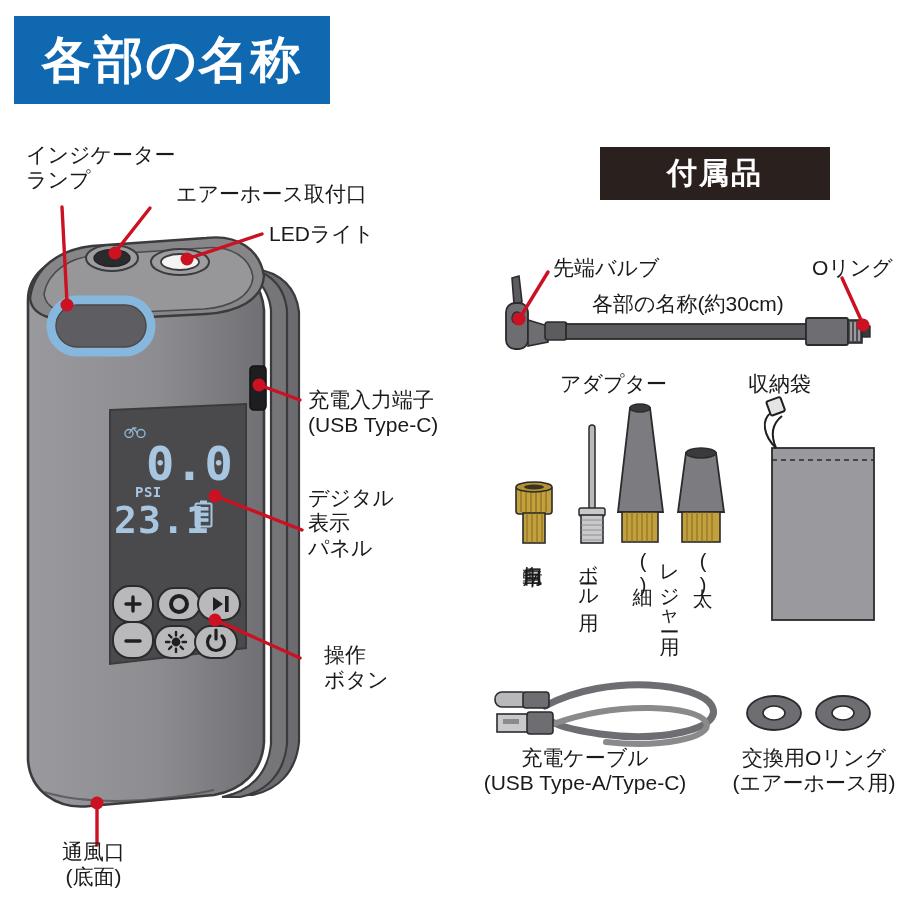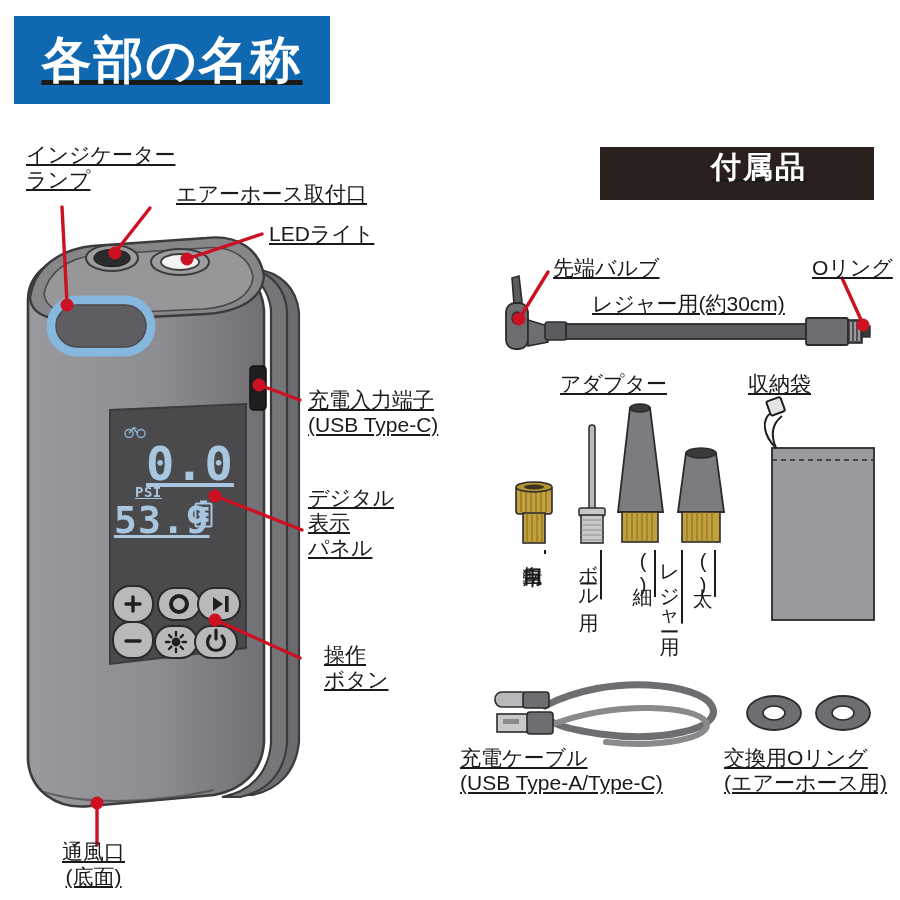--- a/index.html
+++ b/index.html
@@ -2,47 +2,47 @@
 <html lang="ja"><head>
 <meta charset="utf-8">
 <style>
   html,body{margin:0;padding:0;}
   body{
     width:900px;height:900px;position:relative;overflow:hidden;
     background:#ffffff;
     font-family:"Liberation Sans","DejaVu Sans",sans-serif;
     color:#1a1a1a;
   }
-  .abs{position:absolute;text-decoration:underline;}
+  .abs{position:absolute;}
 
   
   #title-banner{
     left:14px;top:16px;width:316px;height:88px;
     background:#1069b0;
     display:flex;align-items:center;justify-content:center;
   }
   #title-banner .txt{
     color:#ffffff;font-size:50px;font-weight:bold;letter-spacing:2px;
     line-height:1;
   }
   #accessories-banner{
     left:600px;top:147px;width:230px;height:53px;
     background:#2a201e;
-    display:flex;align-items:flex-start;justify-content:center;padding-left:44px;
+    display:flex;align-items:center;justify-content:center;
   }
   #accessories-banner .txt{
     color:#ffffff;font-size:30px;font-weight:bold;letter-spacing:2px;
   }
 
   
   .label{
     font-size:21px;line-height:1.18;white-space:pre;color:#1a1a1a;
   }
   .caption{
-    font-size:21px;line-height:1.2;text-align:left;white-space:pre;
+    font-size:21px;line-height:1.2;text-align:center;white-space:pre;
   }
   .vlabel{
     font-size:20px;line-height:1.05;
     writing-mode:vertical-rl;text-orientation:upright;
     letter-spacing:1px;
   }
 
   
   svg.overlay{position:absolute;left:0;top:0;width:900px;height:900px;
     pointer-events:none;overflow:visible;}
@@ -132,21 +132,21 @@
   <svg width="22" height="14" viewBox="0 0 22 14" style="position:absolute;left:6px;top:6px;">
     <circle cx="5" cy="9.5" r="4" fill="none" stroke="#8fb4d4" stroke-width="1.4"></circle>
     <circle cx="17" cy="9.5" r="4" fill="none" stroke="#8fb4d4" stroke-width="1.4"></circle>
     <path d="M5 9.5 L9 4 L14 9.5 M9 4 L12.5 4" fill="none" stroke="#8fb4d4" stroke-width="1.3"></path>
   </svg>
 
   <div class="lcd-seg abs" style="left:28px;top:18px;font-size:47px;letter-spacing:1px;">0.0</div>
 
   <div class="lcd-seg abs" style="left:17px;top:66px;font-size:14px;letter-spacing:0.5px;">PSI</div>
 
-  <div class="lcd-seg abs" style="left:-4px;top:80px;font-size:38px;letter-spacing:1px;">53.9</div>
+  <div class="lcd-seg abs" style="left:-4px;top:80px;font-size:38px;letter-spacing:1px;">23.1</div>
 
   <svg width="19" height="28" viewBox="0 0 19 28" style="position:absolute;left:76px;top:82px;">
     <rect x="6" y="0.5" width="7" height="2.5" fill="#a9c6e0"></rect>
     <rect x="1.5" y="3.5" width="16" height="23" rx="1.5" fill="none" stroke="#a9c6e0" stroke-width="2"></rect>
     <rect x="4.5" y="7" width="10" height="3.6" fill="#a9c6e0"></rect>
     <rect x="4.5" y="12.6" width="10" height="3.6" fill="#a9c6e0"></rect>
     <rect x="4.5" y="18.2" width="10" height="3.6" fill="#a9c6e0"></rect>
   </svg>
 </div>
 
@@ -325,21 +325,21 @@
 パネル</div>
 
 <div class="abs label" style="left:324px;top:643px;">操作
 ボタン</div>
 
 <div class="abs label" style="left:62px;top:840px;text-align:center;">通風口
 (底面)</div>
 
 <div class="abs label" style="left:553px;top:256px;">先端バルブ</div>
 
-<div class="abs label" style="left:592px;top:292px;">レジャー用(約30cm)</div>
+<div class="abs label" style="left:592px;top:292px;">各部の名称(約30cm)</div>
 
 <div class="abs label" style="left:812px;top:256px;">Oリング</div>
 
 <div class="abs label" style="left:560px;top:372px;">アダプター</div>
 
 <div class="abs label" style="left:748px;top:372px;">収納袋</div>
 
 <div class="abs vlabel" style="left:522px;top:550px;">自転車用</div>
 
 <div class="abs vlabel" style="left:578px;top:550px;">ボール用</div>

